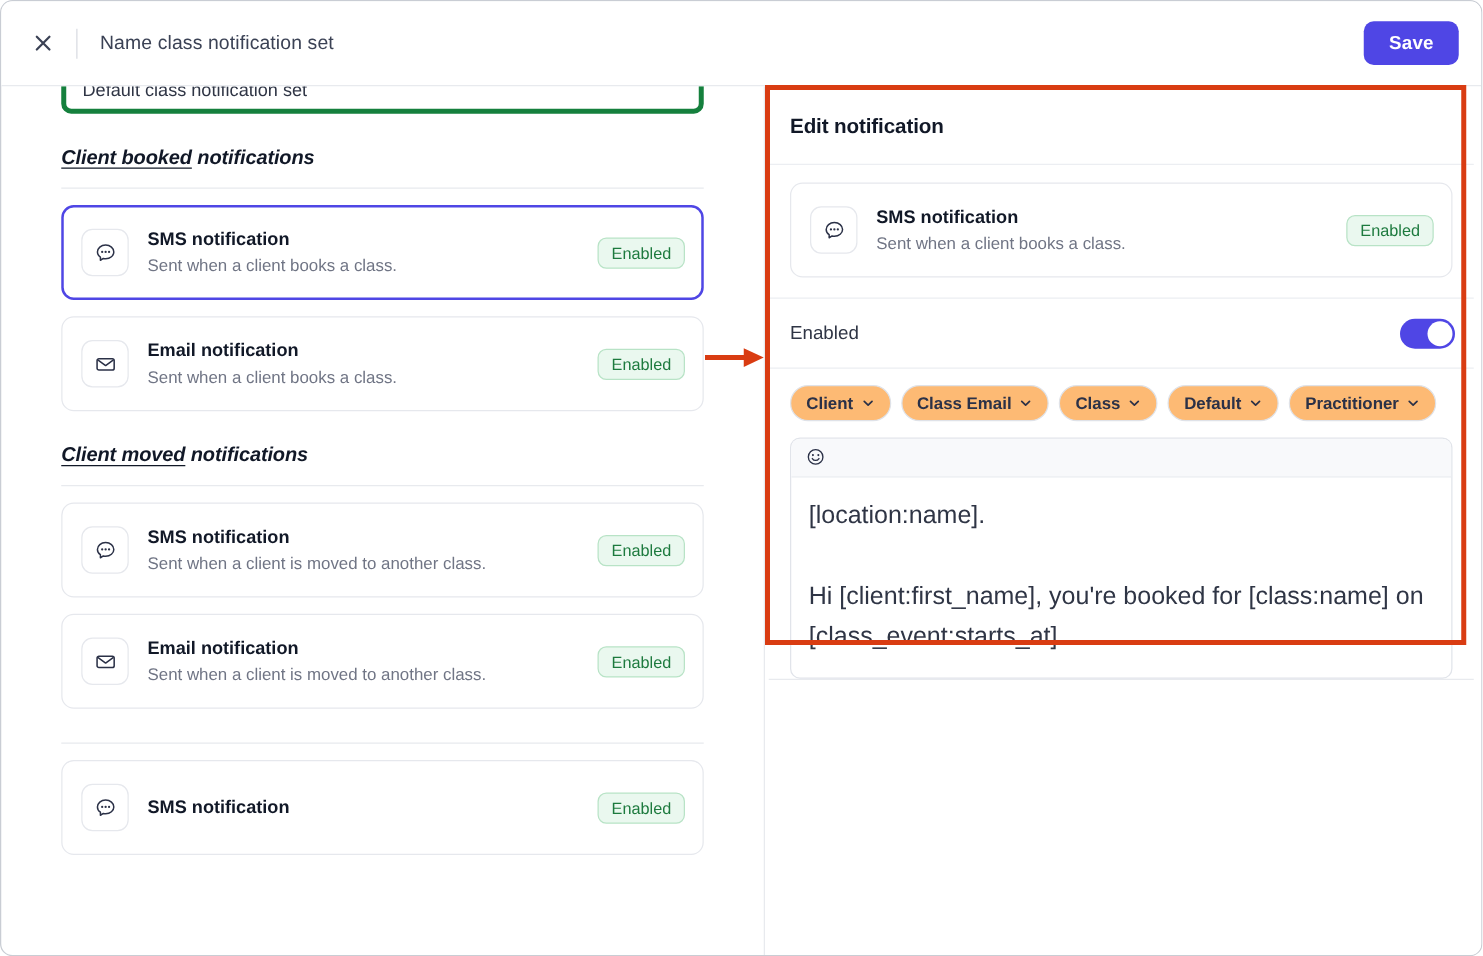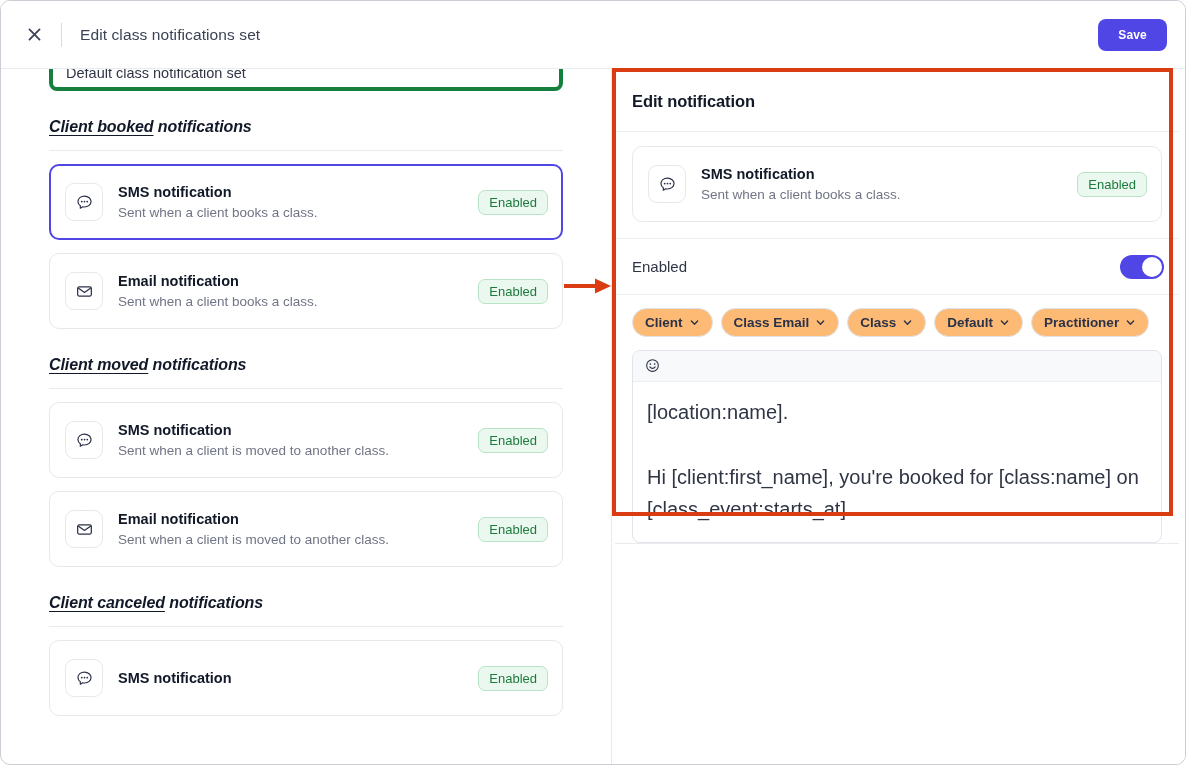--- a/index.html
+++ b/index.html
@@ -51,21 +51,21 @@
   .topbar-title {
     font-size: 15.5px;
     color: #3b4255;
     font-weight: 400;
     letter-spacing: .1px;
   }
   .topbar-spacer { flex: 1; }
   .save-btn {
     background: #4f46e5;
     color: #ffffff;
-    font-size: 12px;
+    font-size: 15px;
     font-weight: 700;
     border: none;
     border-radius: 8px;
     padding: 9px 20px;
     cursor: pointer;
     letter-spacing: .2px;
     font-family: "Liberation Sans", sans-serif;
   }
   .vdivider {
     position: absolute;
@@ -324,21 +324,21 @@
 
 <div id="app">
 
   <div class="topbar">
     <button class="close-btn" aria-label="Close">
       <svg width="15" height="15" viewBox="0 0 16 16" fill="none" aria-hidden="true">
         <path d="M2.6 2.6 L13.4 13.4 M13.4 2.6 L2.6 13.4" stroke="#3b4255" stroke-width="1.9" stroke-linecap="round"></path>
       </svg>
     </button>
     <div class="topbar-sep"></div>
-    <div class="topbar-title">Edit class notifications set</div>
+    <div class="topbar-title">Name class notification set</div>
     <div class="topbar-spacer"></div>
     <button class="save-btn">Save</button>
   </div>
 
   <div class="vdivider"></div>
 
   <div class="left-panel">
 
     <div class="field-label">Name</div>
     <input class="name-input" type="text" value="Default class notification set" style="">
@@ -402,21 +402,20 @@
               </svg>
             </div>
             <div class="card-text">
               <div class="card-title">Email notification</div>
               <div class="card-sub">Sent when a client is moved to another class.</div>
             </div>
             <div class="badge">Enabled</div>
           </div>
         </div>
         <div class="section">
-          <div class="section-title"><span class="u">Client canceled</span><span> notifications</span></div>
           <div class="section-rule"></div>
           <div class="card">
             <div class="card-icon">
               <svg width="19" height="19" viewBox="0 0 20 20" fill="none" aria-hidden="true">
                 <path d="M10 3.2c-3.9 0-6.9 2.6-6.9 5.8 0 1.8 1 3.4 2.5 4.4v2.6l2.5-1.5c.6.15 1.25.22 1.9.22 3.9 0 6.9-2.6 6.9-5.72S13.9 3.2 10 3.2Z" stroke="#2b3147" stroke-width="1.25" stroke-linejoin="round"></path>
                 <circle cx="7.1" cy="9" r=".95" fill="#2b3147"></circle>
                 <circle cx="10" cy="9" r=".95" fill="#2b3147"></circle>
                 <circle cx="12.9" cy="9" r=".95" fill="#2b3147"></circle>
               </svg>
             </div>

